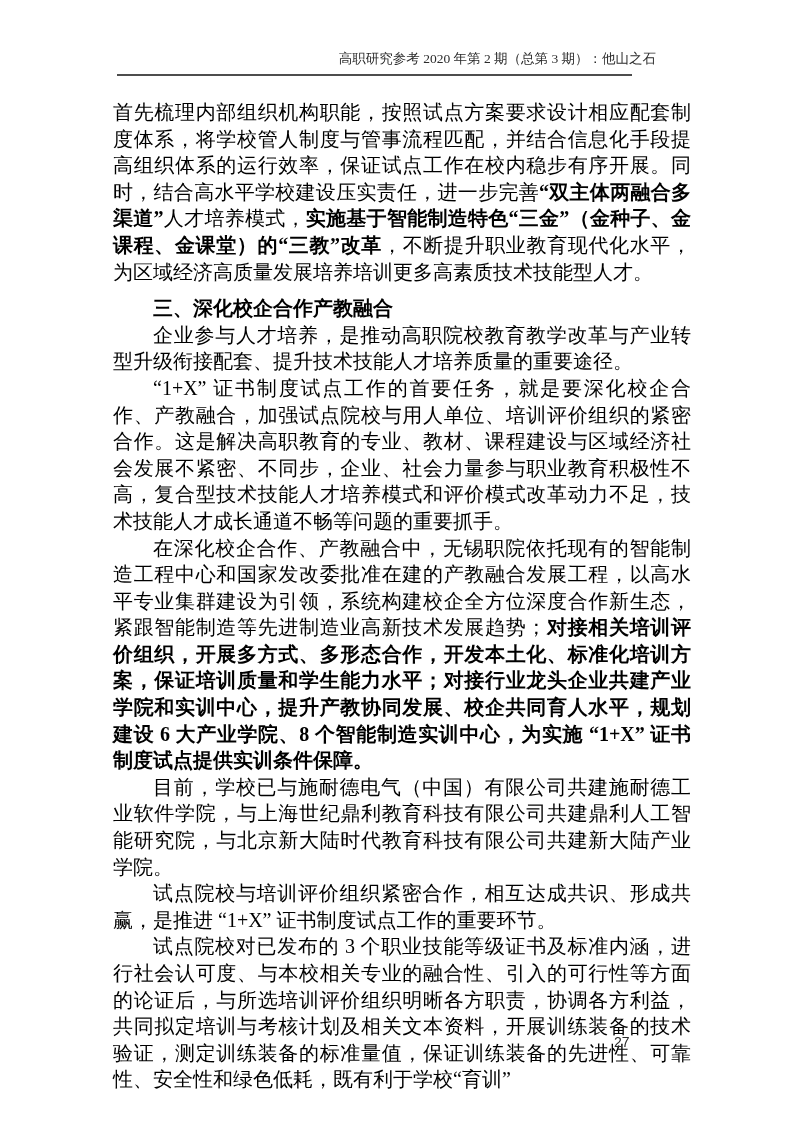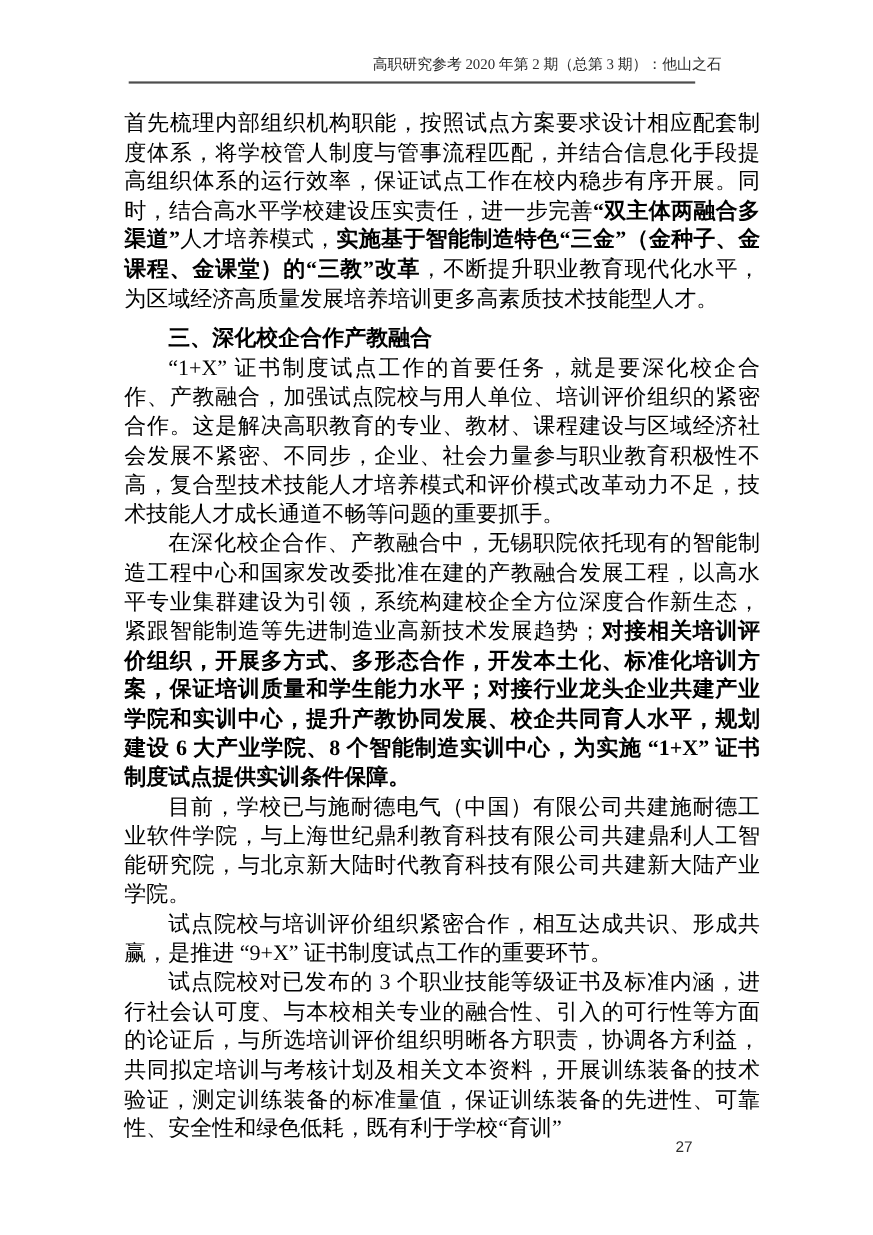--- a/index.html
+++ b/index.html
@@ -63,29 +63,30 @@
   </div>
 
   <div class="header-rule"></div>
 
   <div class="doc-body">
 
     <p class="noindent"><span>首先梳理内部组织机构职能，按照试点方案要求设计相应配套制度体系，将学校管人制度与管事流程匹配，并结合信息化手段提高组织体系的运行效率，保证试点工作在校内稳步有序开展。同时，结合高水平学校建设压实责任，进一步完善</span><b>“双主体两融合多渠道”</b><span>人才培养模式，</span><b>实施基于智能制造特色“三金”（金种子、金课程、金课堂）的“三教”改革</b><span>，不断提升职业教育现代化水平，为区域经济高质量发展培养培训更多高素质技术技能型人才。</span></p>
 
     <p class="heading">三、深化校企合作产教融合</p>
 
+    <p>企业参与人才培养，是推动高职院校教育教学改革与产业转型升级衔接配套、提升技术技能人才培养质量的重要途径。</p>
 
     <p>“1+X” 证书制度试点工作的首要任务，就是要深化校企合作、产教融合，加强试点院校与用人单位、培训评价组织的紧密合作。这是解决高职教育的专业、教材、课程建设与区域经济社会发展不紧密、不同步，企业、社会力量参与职业教育积极性不高，复合型技术技能人才培养模式和评价模式改革动力不足，技术技能人才成长通道不畅等问题的重要抓手。</p>
 
     <p><span>在深化校企合作、产教融合中，无锡职院依托现有的智能制造工程中心和国家发改委批准在建的产教融合发展工程，以高水平专业集群建设为引领，系统构建校企全方位深度合作新生态，紧跟智能制造等先进制造业高新技术发展趋势；</span><b>对接相关培训评价组织，开展多方式、多形态合作，开发本土化、标准化培训方案，保证培训质量和学生能力水平；对接行业龙头企业共建产业学院和实训中心，提升产教协同发展、校企共同育人水平，规划建设 6 大产业学院、8 个智能制造实训中心，为实施 “1+X” 证书制度试点提供实训条件保障。</b></p>
 
     <p>目前，学校已与施耐德电气（中国）有限公司共建施耐德工业软件学院，与上海世纪鼎利教育科技有限公司共建鼎利人工智能研究院，与北京新大陆时代教育科技有限公司共建新大陆产业学院。</p>
 
 
-    <p>试点院校与培训评价组织紧密合作，相互达成共识、形成共赢，是推进 “9+X” 证书制度试点工作的重要环节。</p>
+    <p>试点院校与培训评价组织紧密合作，相互达成共识、形成共赢，是推进 “1+X” 证书制度试点工作的重要环节。</p>
 
     <p>试点院校对已发布的 3 个职业技能等级证书及标准内涵，进行社会认可度、与本校相关专业的融合性、引入的可行性等方面的论证后，与所选培训评价组织明晰各方职责，协调各方利益，共同拟定培训与考核计划及相关文本资料，开展训练装备的技术验证，测定训练装备的标准量值，保证训练装备的先进性、可靠性、安全性和绿色低耗，既有利于学校“育训”</p>
 
   </div>
 
   <div class="pagenum">27</div>
 
 </div>
 
 </body></html>

